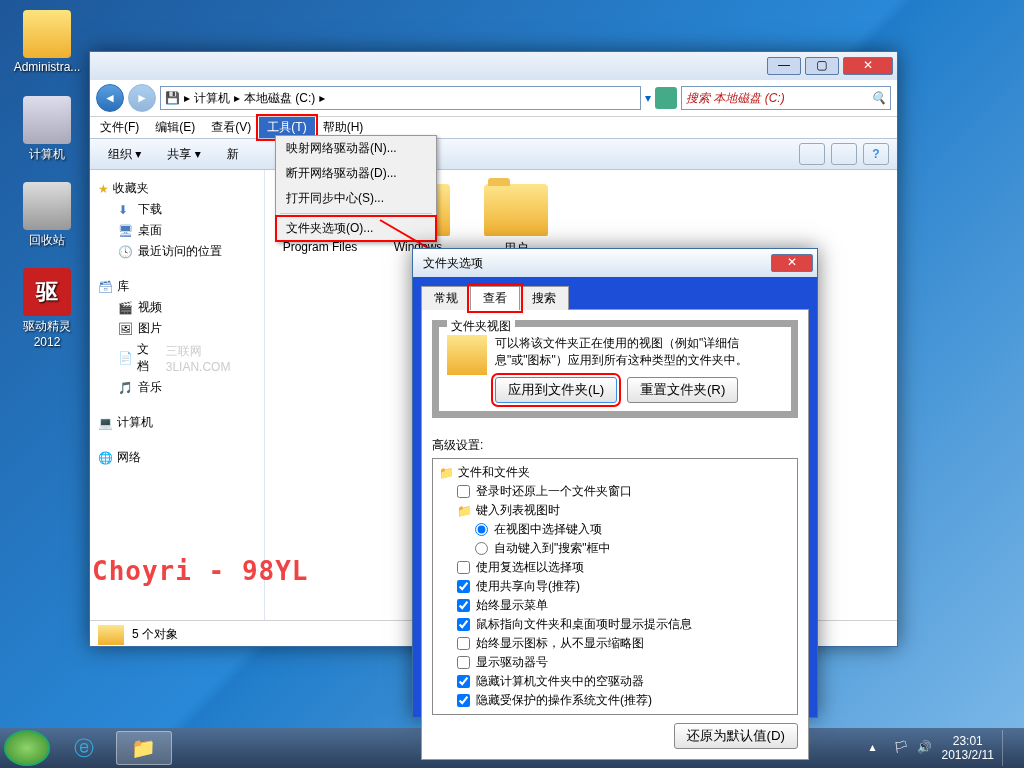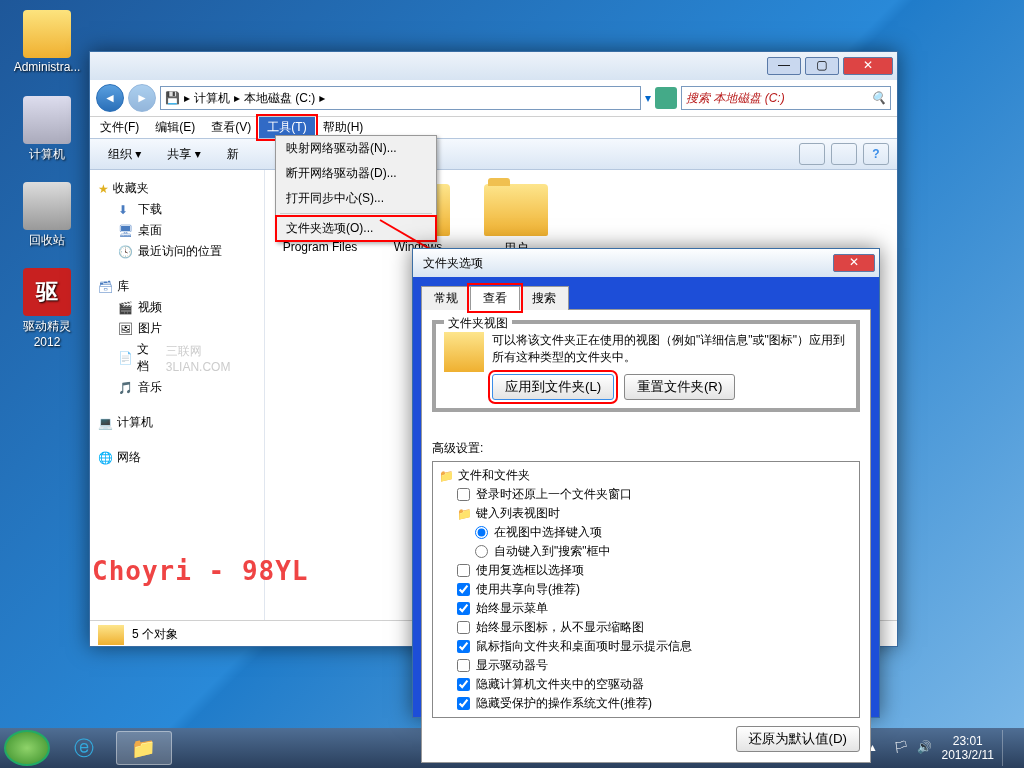--- a/index.html
+++ b/index.html
@@ -55,28 +55,28 @@
 .statusbar { height: 28px; border-top: 1px solid #d0d0d0; display: flex; align-items: center; padding: 0 8px; gap: 8px; }
 .statusbar .sicon { width: 26px; height: 20px; background: linear-gradient(#fde58c, #efb030); }
 
 
 .dropdown { position: absolute; left: 275px; top: 135px; width: 162px; background: #f0f0f0; border: 1px solid #999; box-shadow: 2px 2px 4px rgba(0,0,0,0.3); z-index: 50; }
 .dd-item { padding: 4px 10px; cursor: pointer; }
 .dd-item.hl { outline: 2px solid red; outline-offset: -1px; }
 .dd-sep { height: 1px; background: #ccc; margin: 2px 4px; }
 
 
-.win-dialog { left: 412px; top: 248px; width: 468px; height: 470px; z-index: 60; }
+.win-dialog { left: 412px; top: 248px; width: 406px; height: 470px; z-index: 60; }
 .win-dialog .titlebar { background: linear-gradient(#fdfeff, #d7e4f2); justify-content: space-between; padding-left: 10px; }
 .win-dialog .body2 { padding: 8px; background: #1d4ed8; height: calc(100% - 28px); display: flex; flex-direction: column; }
 .tabs { display: flex; border-bottom: 1px solid #999; }
 .tab { padding: 3px 12px; border: 1px solid #999; border-bottom: none; background: #f0f0f0; margin-right: -1px; cursor: pointer; position: relative; top: 1px; }
 .tab.active { background: #fff; outline: 2px solid red; outline-offset: 1px; z-index: 2; }
 .tabpane { flex: 1; background: #fff; border: 1px solid #999; border-top: none; padding: 10px; display: flex; flex-direction: column; }
-.groupbox { border: 4px solid #a3a3a3; padding: 8px; margin-bottom: 24px; position: relative; }
+.groupbox { border: 7px solid #a3a3a3; padding: 8px; margin-bottom: 15px; position: relative; }
 .groupbox .legend { position: absolute; top: -9px; left: 8px; background: #fff; padding: 0 4px; }
 .gb-row { display: flex; align-items: flex-start; gap: 8px; }
 .gb-icon { width: 40px; height: 40px; background: linear-gradient(#fde58c, #efb030); flex-shrink: 0; }
 .btn { padding: 3px 12px; border: 1px solid #888; background: linear-gradient(#fff, #e4e4e4); cursor: pointer; border-radius: 3px; }
 .btn.hl { outline: 2px solid red; outline-offset: 2px; border-color: #3a8de8; }
 .advlabel { margin: 4px 0; }
 .advlist { flex: 1; border: 1px solid #888; background: #fff; overflow: auto; padding: 4px 6px; }
 .advlist .ai { display: flex; align-items: center; gap: 4px; padding: 1px 0; white-space: nowrap; }
 .advlist .indent1 { padding-left: 18px; }
 .advlist .indent2 { padding-left: 36px; }
@@ -313,26 +313,26 @@
           </div>
           <div class="ai indent1">
             <input type="checkbox" checked="" style="">
             <span>使用共享向导(推荐)</span>
           </div>
           <div class="ai indent1">
             <input type="checkbox" checked="" style="">
             <span>始终显示菜单</span>
           </div>
           <div class="ai indent1">
+            <input type="checkbox" checked="" style="">
+            <span>鼠标指向文件夹和桌面项时显示提示信息</span>
+          </div>
+          <div class="ai indent1">
             <input type="checkbox" style="">
             <span>始终显示图标，从不显示缩略图</span>
-          </div>
-          <div class="ai indent1">
-            <input type="checkbox" checked="" style="">
-            <span>鼠标指向文件夹和桌面项时显示提示信息</span>
           </div>
           <div class="ai indent1">
             <input type="checkbox" style="">
             <span>显示驱动器号</span>
           </div>
           <div class="ai indent1">
             <input type="checkbox" checked="" style="">
             <span>隐藏计算机文件夹中的空驱动器</span>
           </div>
           <div class="ai indent1">

